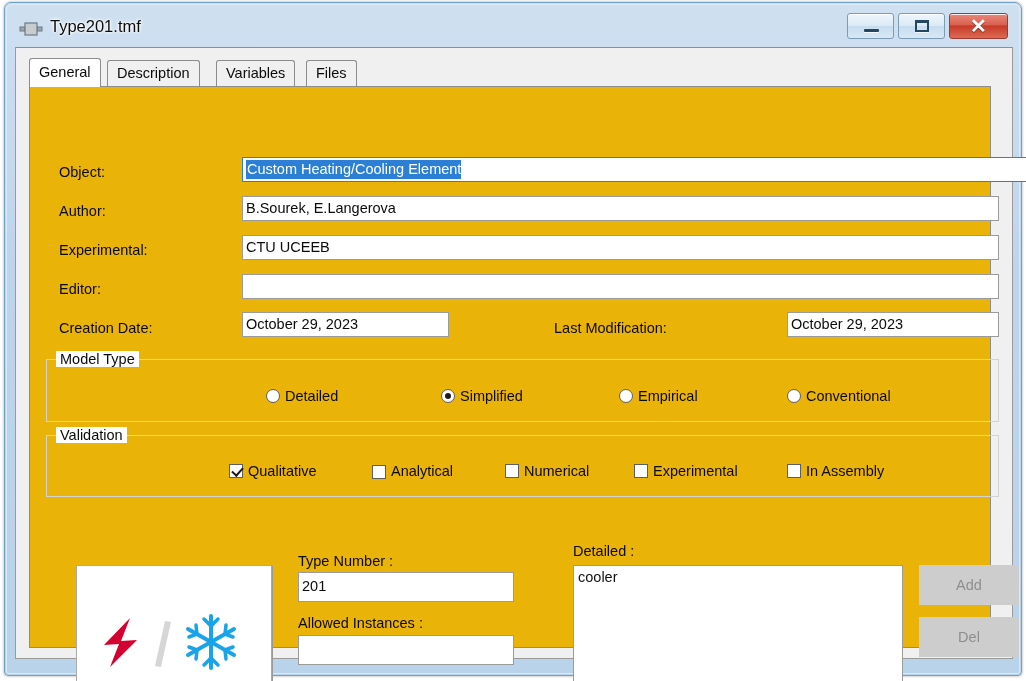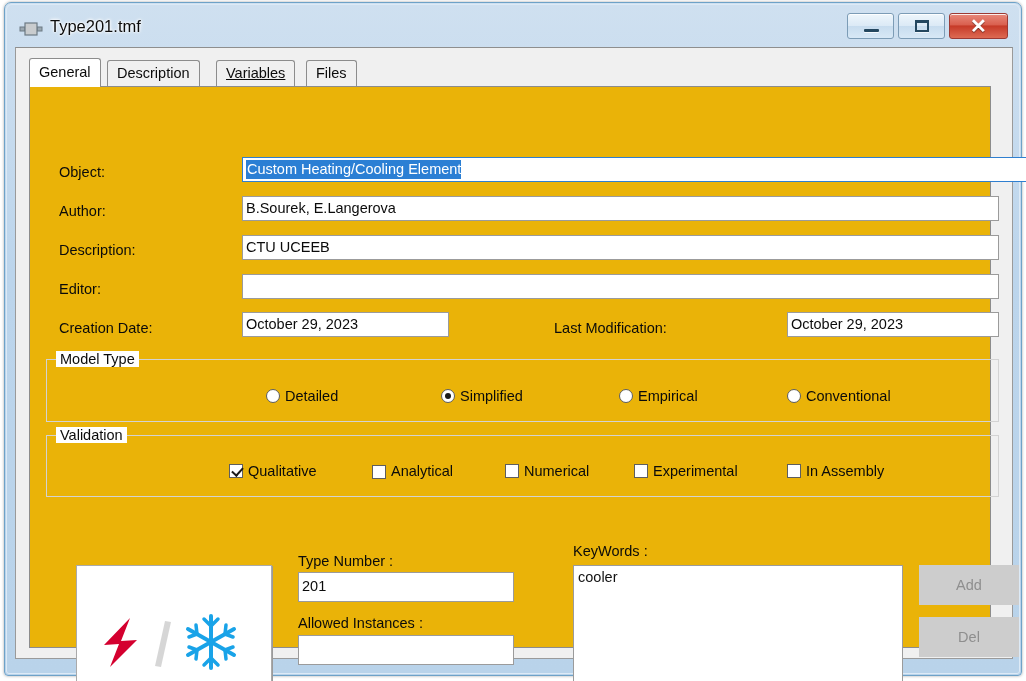--- a/index.html
+++ b/index.html
@@ -282,35 +282,35 @@
       <span class="glyph-close">✕</span>
     </div>
   </div>
 
   <div id="client">
     <div id="client-inner">
 
       <div id="tabstrip">
         <div class="tab active" style="left:0px;">General</div>
         <div class="tab" style="left:78px;">Description</div>
-        <div class="tab" style="left:187px;text-decoration:underline;">Variables</div>
+        <div class="tab" style="left:187px;">Variables</div>
         <div class="tab" style="left:277px;">Files</div>
       </div>
 
       <div id="tabpage">
 
         <div class="flabel" style="left:29px; top:77px;">Object:</div>
         <div class="ftext focused" style="left:212px; top:70px; width:881px;">
           <span class="sel">Custom Heating/Cooling Element</span>
         </div>
 
         <div class="flabel" style="left:29px; top:116px;">Author:</div>
         <div class="ftext" style="left:212px; top:109px; width:757px;">B.Sourek, E.Langerova</div>
 
-        <div class="flabel" style="left:29px; top:155px;">Description:</div>
+        <div class="flabel" style="left:29px; top:155px;">Experimental:</div>
         <div class="ftext" style="left:212px; top:148px; width:757px;">CTU UCEEB</div>
 
         <div class="flabel" style="left:29px; top:194px;">Editor:</div>
         <div class="ftext" style="left:212px; top:187px; width:757px;"></div>
 
         <div class="flabel" style="left:29px; top:233px;">Creation Date:</div>
         <div class="ftext" style="left:212px; top:225px; width:207px;">October 29, 2023</div>
 
         <div class="flabel" style="left:524px; top:233px;">Last Modification:</div>
         <div class="ftext" style="left:757px; top:225px; width:212px;">October 29, 2023</div>
@@ -396,21 +396,21 @@
             </svg>
           </div>
         </div>
 
         <div class="flabel" style="left:268px; top:466px;">Type Number :</div>
         <div class="ftext" style="left:268px; top:485px; width:216px; height:30px; line-height:27px;">201</div>
 
         <div class="flabel" style="left:268px; top:528px;">Allowed Instances :</div>
         <div class="ftext" style="left:268px; top:548px; width:216px; height:30px; line-height:27px;"></div>
 
-        <div class="flabel" style="left:543px; top:456px;">KeyWords :</div>
+        <div class="flabel" style="left:543px; top:456px;">Detailed :</div>
 
         <div id="keywords-list">
           <div class="kw-item">cooler</div>
         </div>
 
         <div class="btn disabled" style="left:889px; top:478px; width:100px; height:40px; line-height:38px;">Add</div>
         <div class="btn disabled" style="left:889px; top:530px; width:100px; height:40px; line-height:38px;">Del</div>
 
       </div>
     </div>

